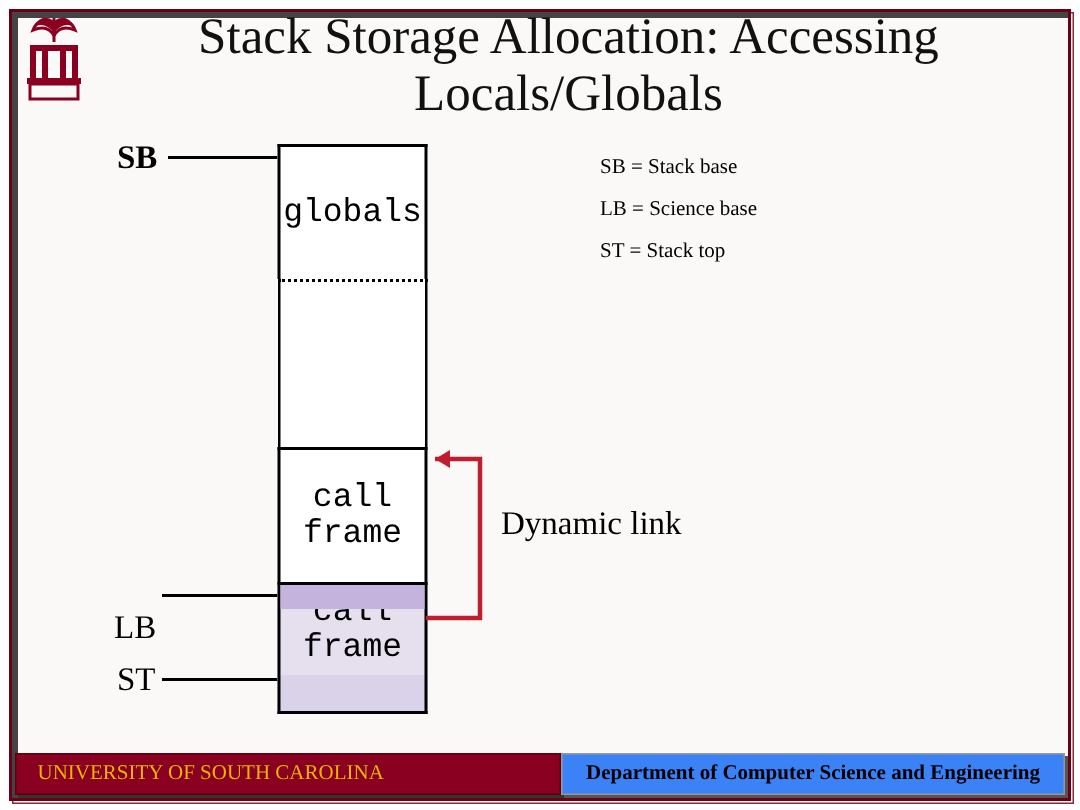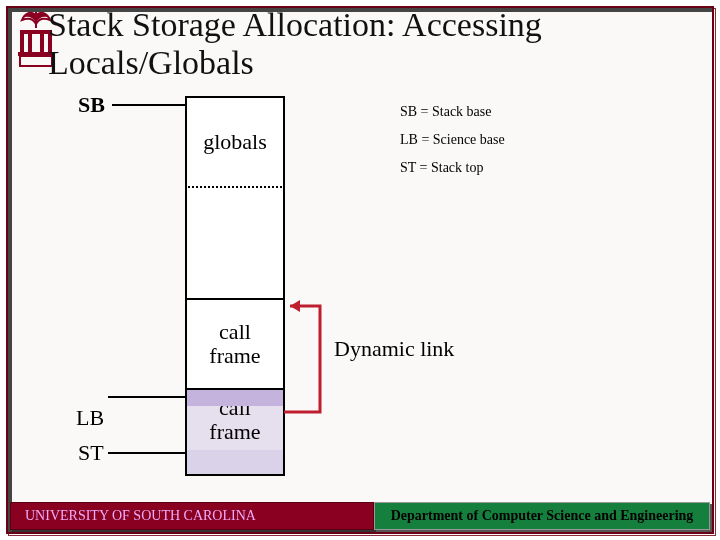--- a/index.html
+++ b/index.html
@@ -26,40 +26,42 @@
   }
   .logo {
     position: absolute;
     top: 10px; left: 12px;
     width: 48px; height: 60px;
     color: #8a0021;
   }
   .title {
     position: absolute;
     top: 6px; left: 48px; right: 10px;
+    text-align: center;
     font-size: 34px;
     line-height: 38px;
     color: #111;
   }
   .pointer-label {
     position: absolute;
     font-size: 22px;
     color: #000;
     text-align: left;
   }
   .pointer-line {
     position: absolute;
     height: 0;
     border-top: 2px solid #000;
   }
   .stack-col {
     position: absolute;
     left: 185px;
     top: 96px;
     width: 88px;
+    font-family: Liberation Mono, monospace;
   }
   .stack-cell {
     width: 100px;
     border: 2px solid #000;
     border-bottom: none;
     display: flex;
     align-items: center;
     justify-content: center;
     font-size: 22px;
     line-height: 24px;
@@ -88,31 +90,31 @@
   }
   .footer {
     position: absolute;
     left: 10px; right: 10px; bottom: 10px;
     height: 28px;
     display: flex;
   }
   .footer-left {
     flex: 0 0 52%;
     background: #8a0021;
-    color: #f0abfc;
+    color: #eab308;
     font-size: 14px;
     display: flex;
     align-items: center;
     padding-left: 14px;
     box-shadow: 2px 2px 0 #333;
     border: 1px solid #5a0012;
   }
   .footer-right {
     flex: 1;
-    background: #15803d;
+    background: #3b82f6;
     color: #000;
     font-size: 14px;
     font-weight: bold;
     display: flex;
     align-items: center;
     justify-content: center;
     box-shadow: 2px 2px 0 #555;
     border: 1px solid #999;
   }
 </style>

